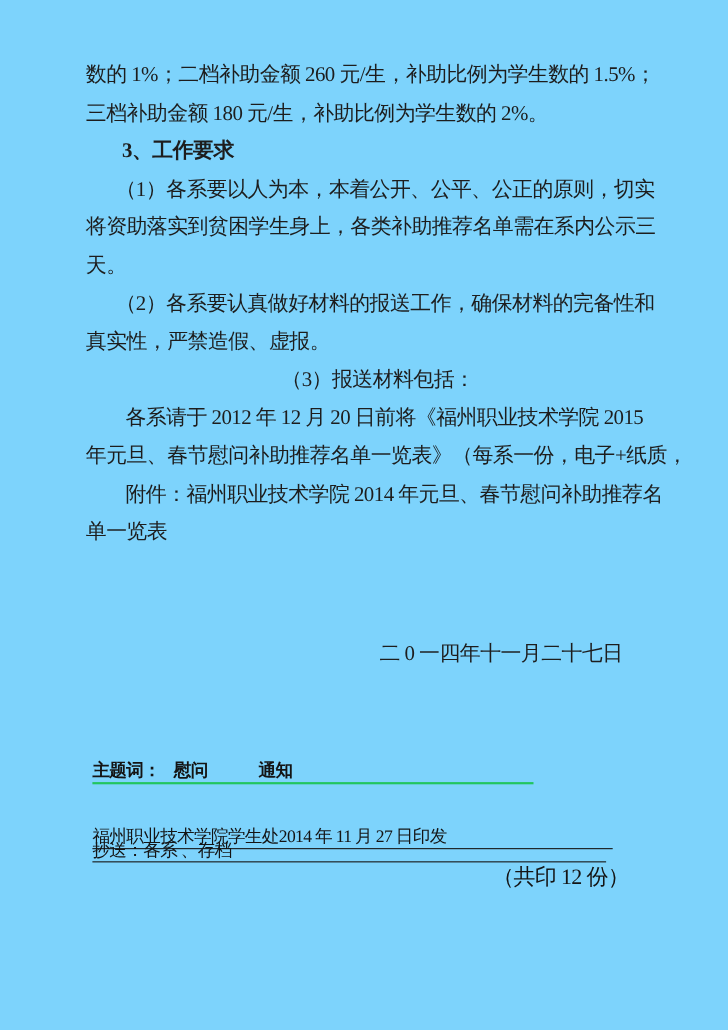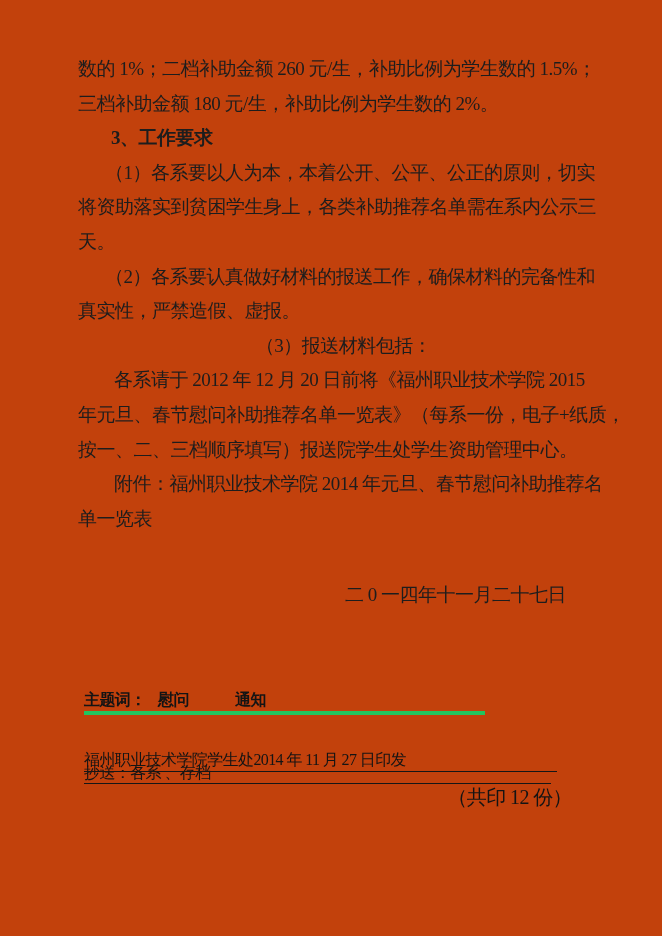--- a/index.html
+++ b/index.html
@@ -1,20 +1,20 @@
 <!DOCTYPE html>
 <html><head>
 <meta charset="utf-8">
 <style>
   html, body { margin: 0; padding: 0; background: #ffffff; }
   .page {
     position: relative;
     width: 662px;
     height: 936px;
-    background: #c2410c;
+    background: #7dd3fc;
     overflow: hidden;
     font-family: "Liberation Serif", "DejaVu Serif", serif;
     color: #1d1d1d;
   }
   
   .body-text {
     position: absolute;
     left: 78px;
     top: 52px;
     width: 504px;
@@ -47,21 +47,21 @@
     position: absolute;
     font-size: 16px;
     letter-spacing: -0.6px;
     color: #141414;
   }
   .row-subject {
     left: 84px;
     top: 690px;
     width: 401px;
     height: 21px;
-    border-bottom: 4px solid #22c55e;
+    border-bottom: 2px solid #22c55e;
     font-weight: bold;
   }
   .row-subject .subject-label { position: absolute; left: 0; }
   .row-subject .term-1 { position: absolute; left: 74px; font-family: Liberation Serif, serif; }
   .row-subject .term-2 { position: absolute; left: 151px; }
   .row-cc {
     left: 84px;
     top: 721px;
     width: 467px;
     height: 20px;
@@ -94,21 +94,20 @@
     <div class="line">三档补助金额 180 元/生，补助比例为学生数的 2%。</div>
     <div class="line heading">3、工作要求</div>
     <div class="line indent-paren">（1）各系要以人为本，本着公开、公平、公正的原则，切实</div>
     <div class="line">将资助落实到贫困学生身上，各类补助推荐名单需在系内公示三</div>
     <div class="line">天。</div>
     <div class="line indent-paren">（2）各系要认真做好材料的报送工作，确保材料的完备性和</div>
     <div class="line">真实性，严禁造假、虚报。</div>
     <div class="line indent-paren">（3）报送材料包括：</div>
     <div class="line indent">各系请于 2012 年 12 月 20 日前将《福州职业技术学院 2015</div>
     <div class="line">年元旦、春节慰问补助推荐名单一览表》（每系一份，电子+纸质，</div>
-    <div class="line">按一、二、三档顺序填写）报送院学生处学生资助管理中心。</div>
     <div class="line indent">附件：福州职业技术学院 2014 年元旦、春节慰问补助推荐名</div>
     <div class="line">单一览表</div>
   </div>
 
   <div class="signature">
     <div class="sig-date">二 0 一四年十一月二十七日</div>
   </div>
 
   <div class="f-row row-subject">
     <span class="subject-label">主题词：</span>

